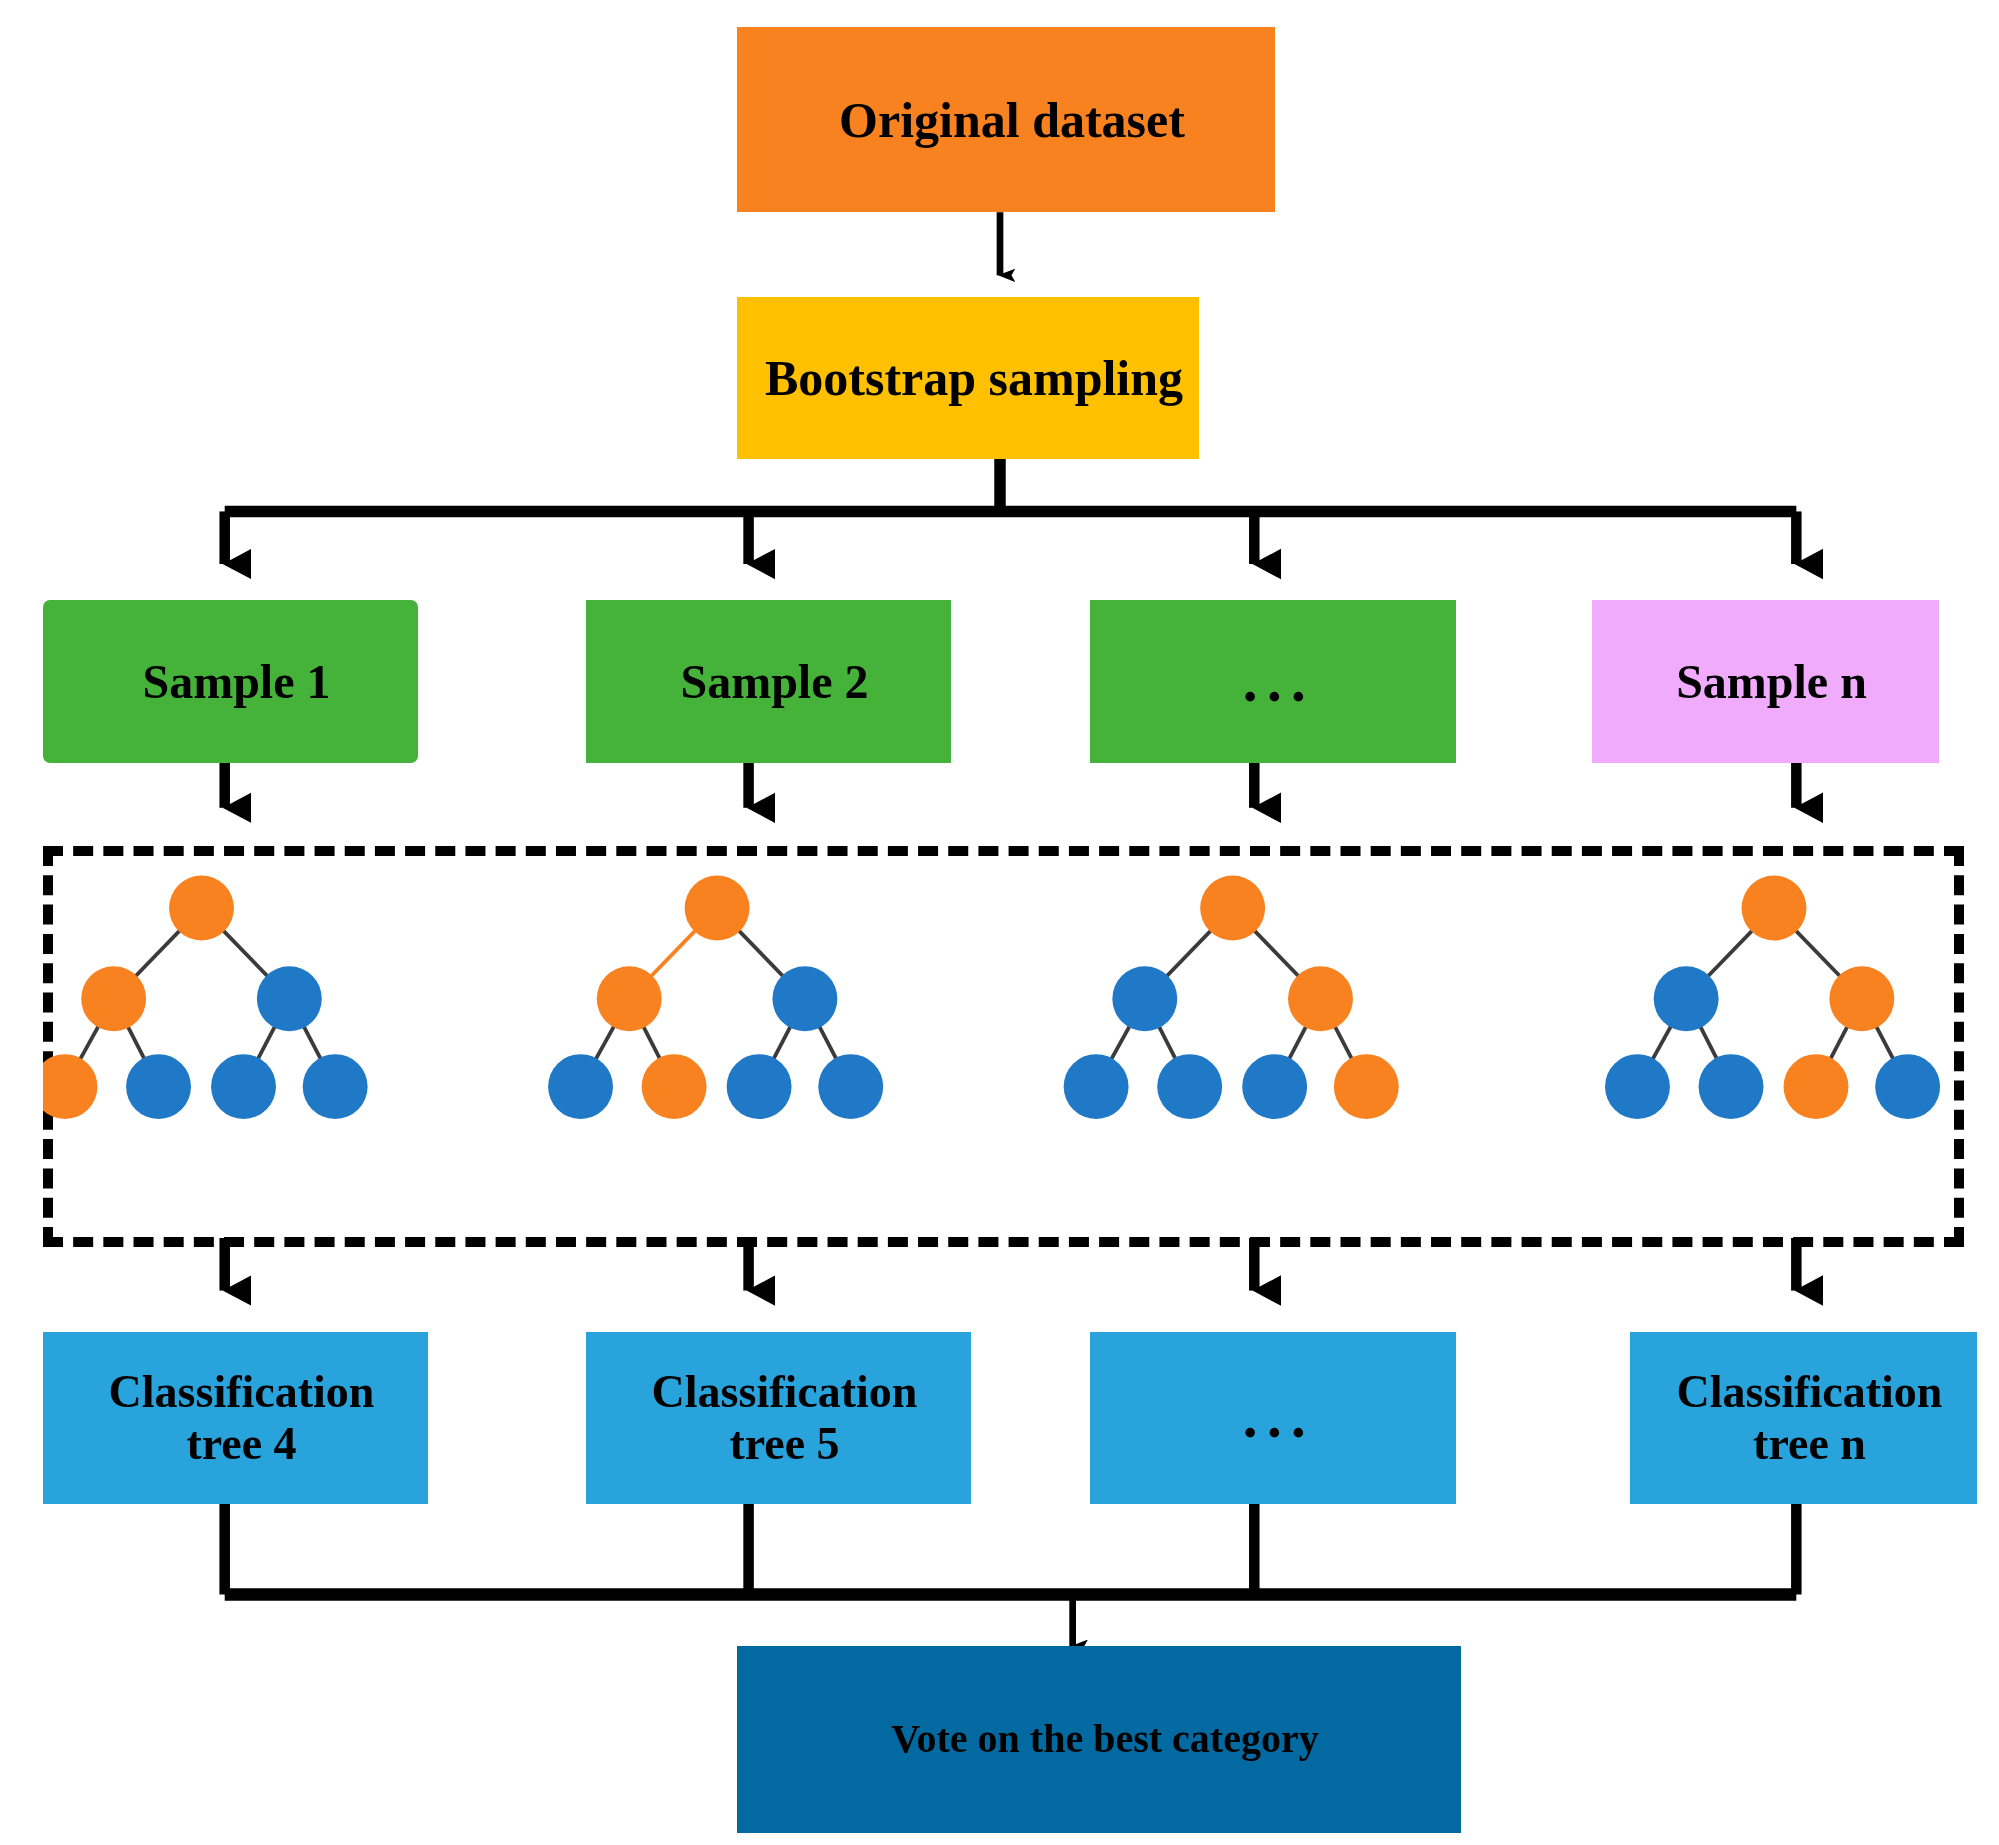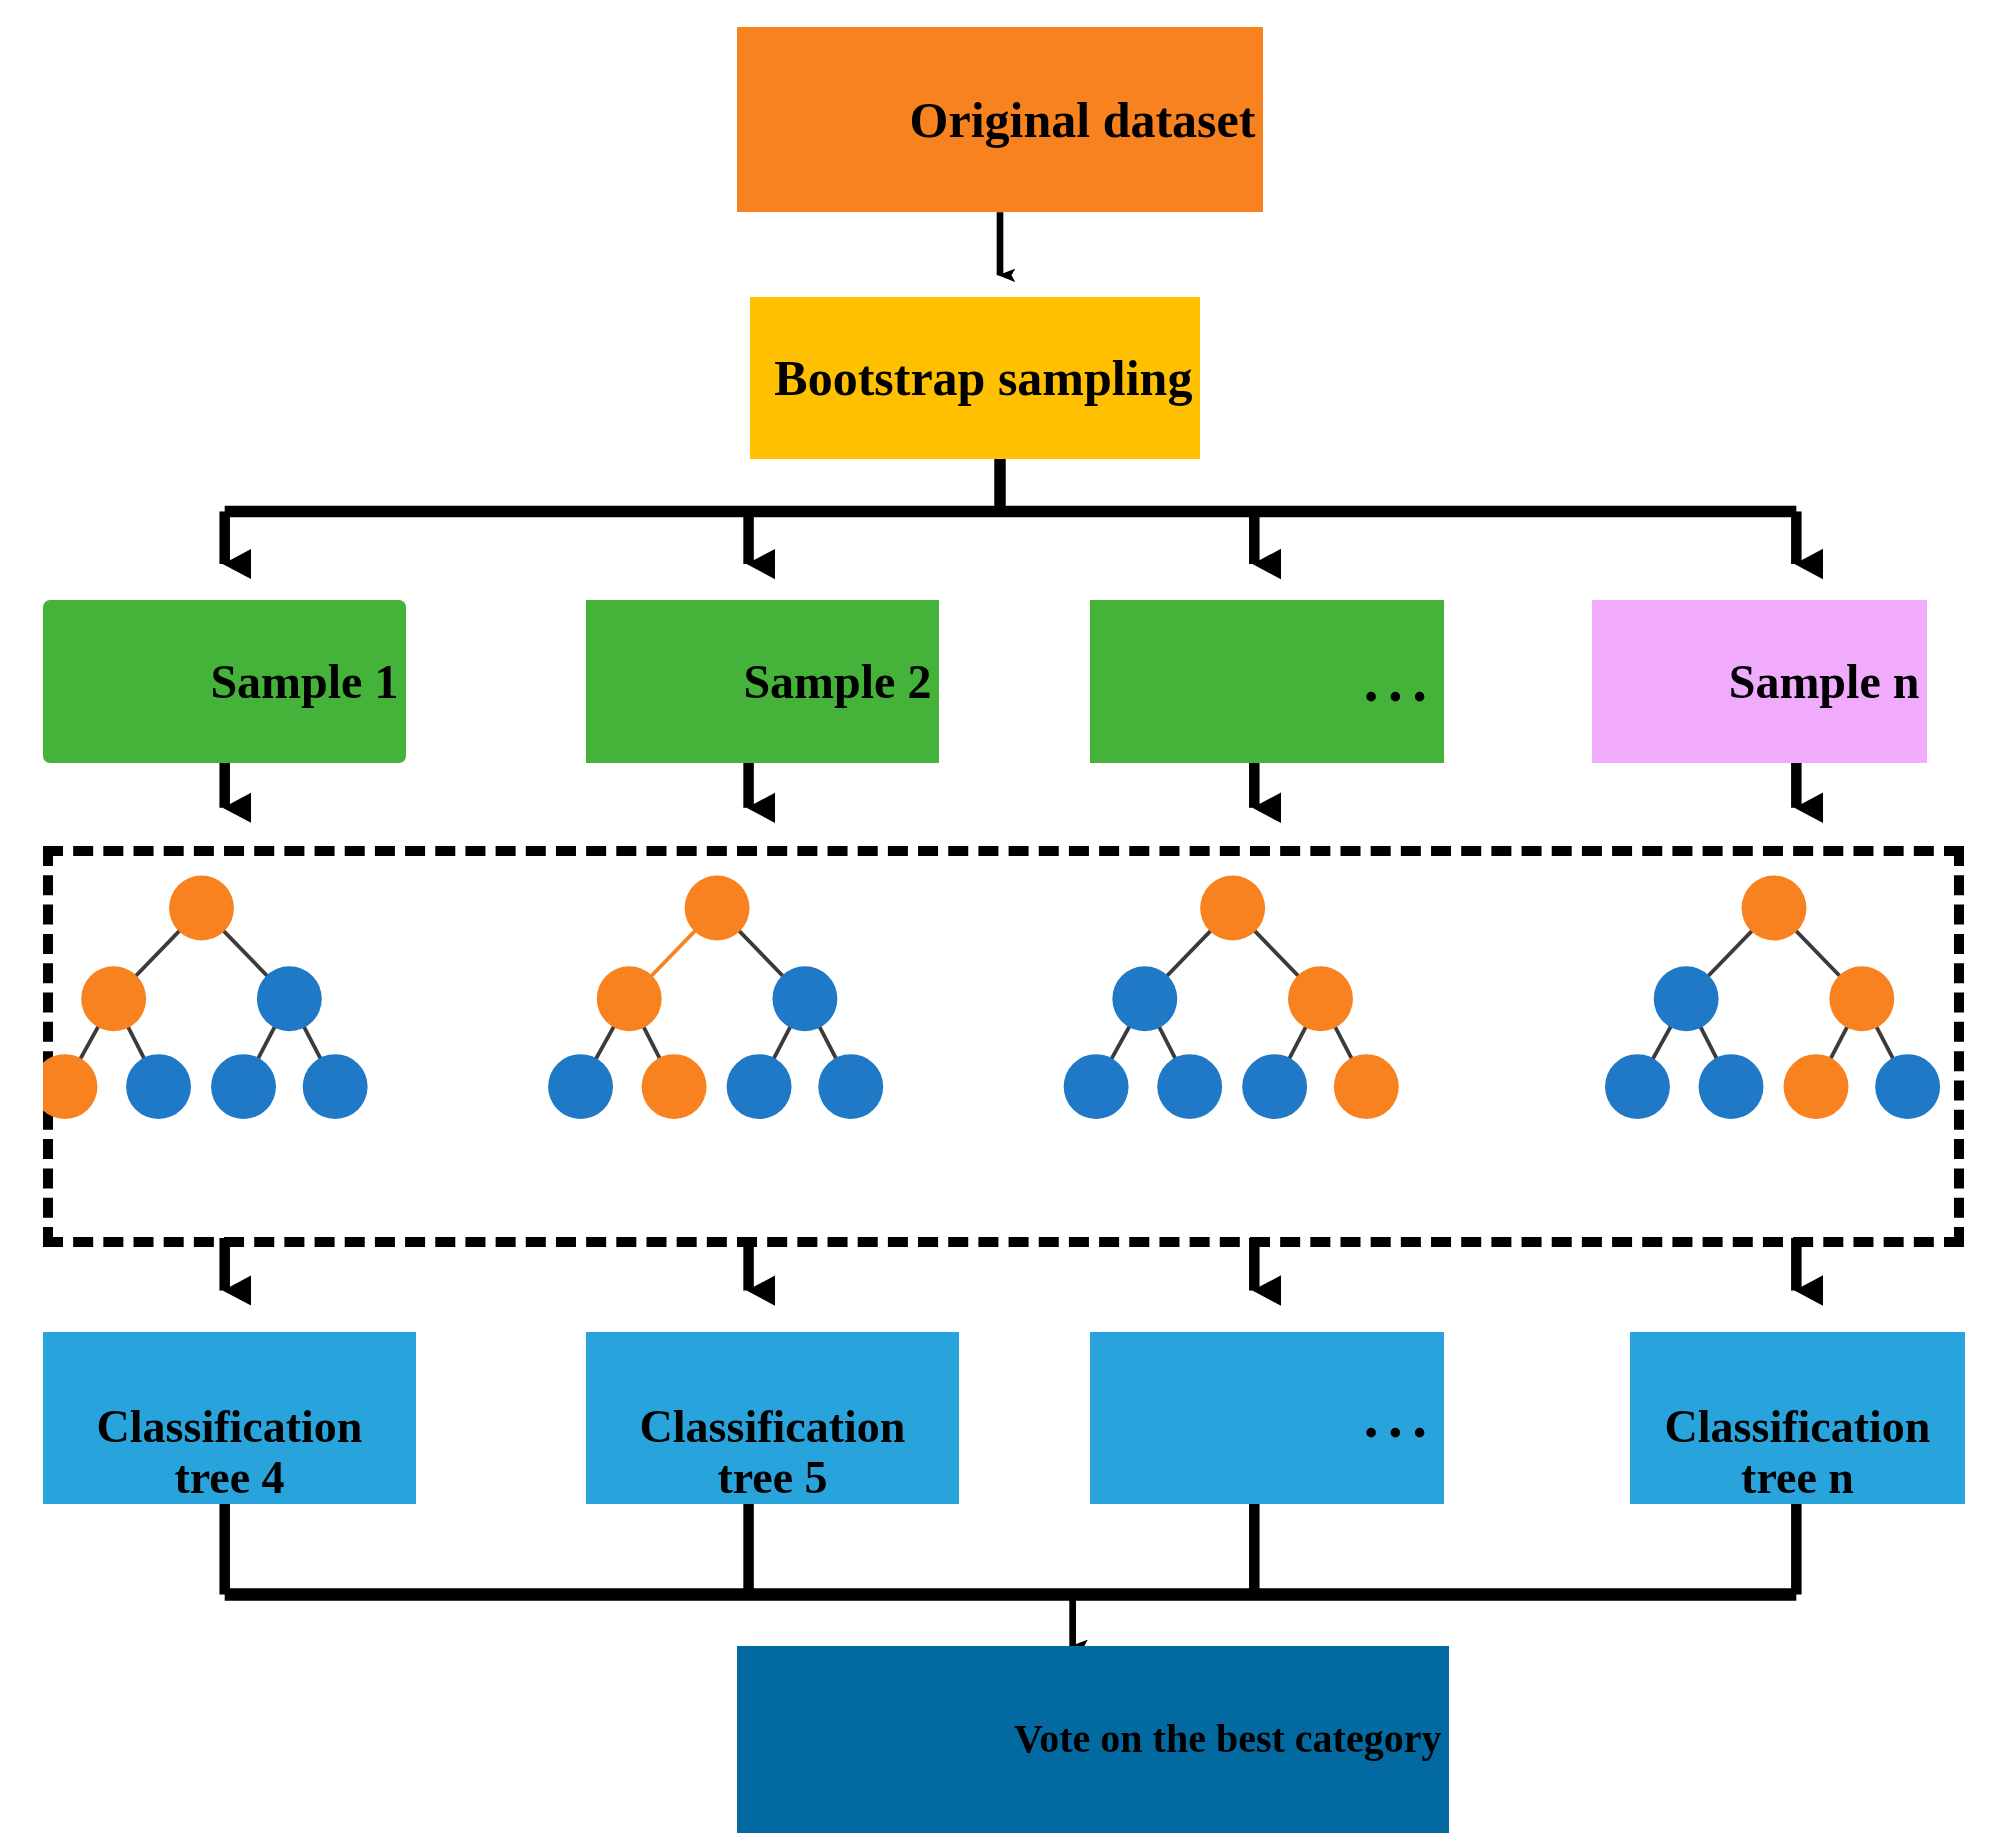--- a/index.html
+++ b/index.html
@@ -1,22 +1,22 @@
 <!DOCTYPE html>
 <html><head>
 <meta charset="utf-8">
 <style>
   html,body{margin:0;padding:0;background:#ffffff;}
   body{width:2000px;height:1846px;position:relative;overflow:hidden;
        font-family:"Liberation Serif", serif;}
   #stage{position:absolute;left:0;top:0;width:2000px;height:1846px;}
   svg#wires{position:absolute;left:0;top:0;width:2000px;height:1846px;pointer-events:none;}
-  .box{position:absolute;display:flex;align-items:center;justify-content:flex-end;
+  .box{position:absolute;display:flex;align-items:center;justify-content:center;
        text-align:center;font-weight:bold;color:#000000;line-height:1.12;
-       font-family:"Liberation Serif", serif;}
+       font-family:"Liberation Serif", serif;padding-left:12px;}
   .box .lbl{display:block;padding:0 7.6px;}
   .dots{letter-spacing:.16em;font-size:59px;line-height:.6;font-weight:bold;}
   #dashed-group{position:absolute;box-sizing:border-box;}
 </style>
 </head>
 <body>
 
 <div id="stage">
 
   <svg id="wires" viewBox="0 0 2092 1931">
@@ -55,21 +55,21 @@
     <line x1="1879" y1="1573" x2="1879" y2="1668" stroke="#000000" stroke-width="11"></line>
     <line x1="235" y1="1668" x2="1879" y2="1668" stroke="#000000" stroke-width="13"></line>
 
     <line x1="1122" y1="1668" x2="1122" y2="1722" stroke="#000000" stroke-width="7" marker-end="url(#arrowThin)"></line>
   </svg>
 
   <div class="box" style="left:737px;top:27px;width:526px;height:185px;background:#F98220;font-size:50px;">
     <span class="lbl">Original dataset</span>
   </div>
 
-  <div class="box" style="left:737px;top:297px;width:450px;height:162px;background:#FFC000;font-size:50px;margin-left:13px;">
+  <div class="box" style="left:737px;top:297px;width:450px;height:162px;background:#FFC000;font-size:50px;">
     <span class="lbl">Bootstrap sampling</span>
   </div>
 
   <div class="box" style="left:43px;top:600px;width:363px;height:163px;background:#45B23A;font-size:48px;border-radius:7px;">
     <span class="lbl">Sample 1</span>
   </div>
   <div class="box" style="left:586px;top:600px;width:353px;height:163px;background:#45B23A;font-size:48px;">
     <span class="lbl">Sample 2</span>
   </div>
   <div class="box" style="left:1090px;top:600px;width:354px;height:163px;background:#45B23A;font-size:48px;">

